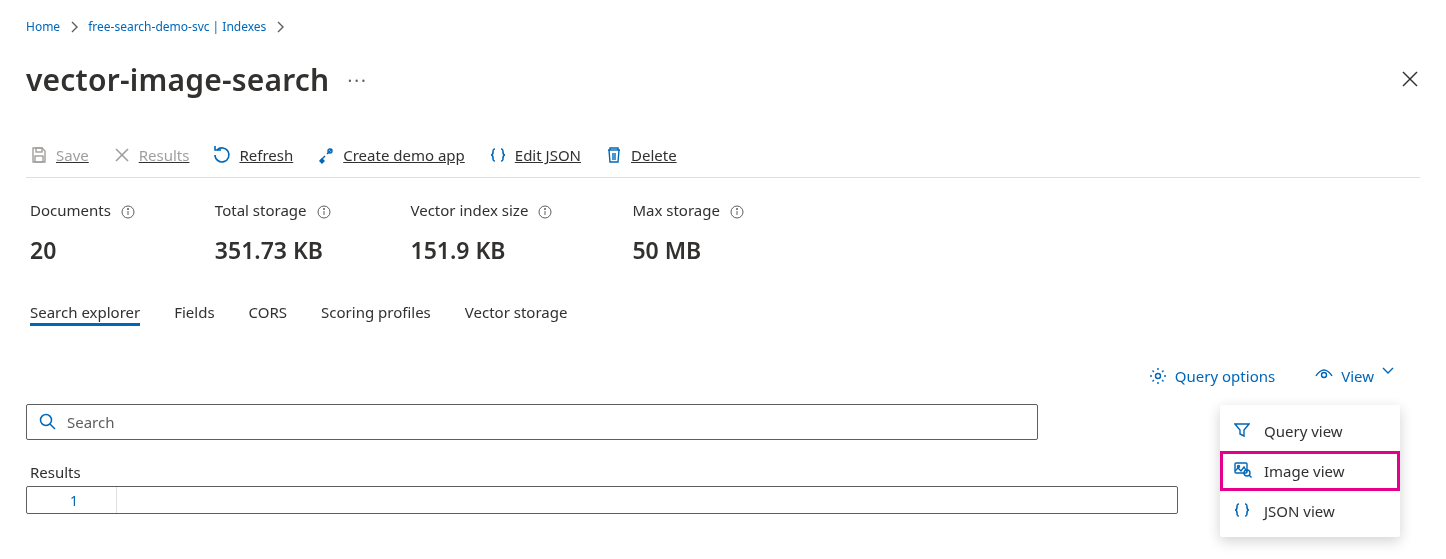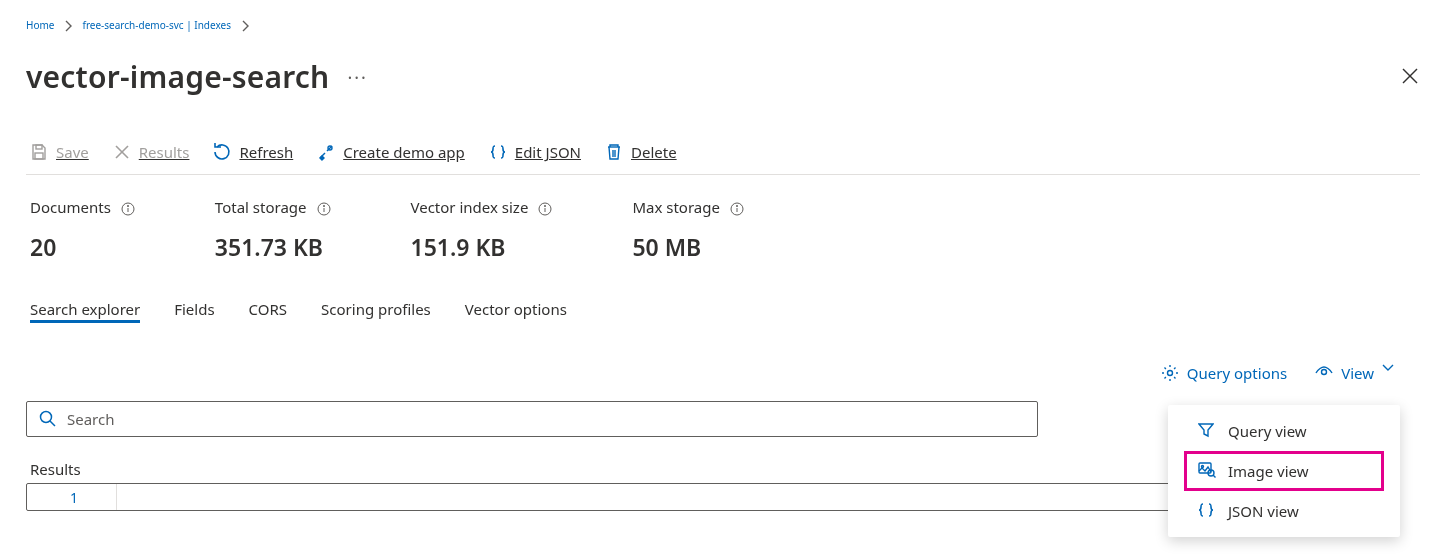--- a/index.html
+++ b/index.html
@@ -11,23 +11,23 @@
     width: 1446px;
     height: 559px;
     padding: 18px 26px 0 26px;
     position: relative;
   }
   a { text-decoration: none; }
 
   
   .breadcrumb {
     display: flex;
-    align-items: flex-end;
+    align-items: center;
     gap: 10px;
-    font-size: 10px;
+    font-size: 12px;
   }
   .breadcrumb .crumb { color: #0067b8; cursor: pointer; }
   .breadcrumb .sep { color: #605e5c; }
   .breadcrumb .sep svg { display:block; }
 
   
   .title-row {
     display: flex;
     align-items: center;
     margin-top: 24px;
@@ -95,21 +95,21 @@
     padding: 0 4px;
     font-size: 15px;
   }
   .tab { padding-bottom: 1px; cursor:pointer; color:#323130; }
   .tab.active { border-bottom: 3px solid #0067b8; font-weight:400; }
 
   
   .options-row {
     display:flex;
     justify-content:flex-end;
-    gap: 28px;
+    gap: 40px;
     margin-top: 40px;
     padding-right: 20px;
     font-size:15px;
     color:#0067b8;
   }
   .opt { display:flex; align-items:center; gap:8px; cursor:pointer; }
   .opt .icn { width:18px; height:18px; }
 
   
   .search-wrap {
@@ -145,25 +145,25 @@
     padding: 4px 38px 0 0;
     color:#0067b8;
     font-size:14px;
   }
 
   
   .menu {
     position:absolute;
     right: 46px;
     top: 405px;
-    width: 232px;
+    width: 180px;
     background:#fff;
     border-radius: 2px;
     box-shadow: 0 4px 14px rgba(0,0,0,0.18);
-    padding: 6px 16px;
+    padding: 6px 0;
     font-size:15px;
   }
   .menu-item {
     display:flex;
     align-items:center;
     gap:12px;
     padding: 10px 14px;
     cursor:pointer;
     color:#323130;
   }
@@ -307,21 +307,21 @@
     </div>
     <div class="value">50 MB</div>
   </div>
 </div>
 
 <div class="tabs">
   <div class="tab active">Search explorer</div>
   <div class="tab">Fields</div>
   <div class="tab">CORS</div>
   <div class="tab">Scoring profiles</div>
-  <div class="tab">Vector options</div>
+  <div class="tab">Vector storage</div>
 </div>
 
 <div class="options-row">
   <div class="opt">
     <span class="icn">
       <svg width="18" height="18" viewBox="0 0 18 18" fill="none" stroke="currentColor" stroke-width="1.4">
           <circle cx="9" cy="9" r="2.5"></circle>
           <path d="M9 1v2M9 15v2M1 9h2M15 9h2M3.5 3.5l1.4 1.4M13.1 13.1l1.4 1.4M14.5 3.5l-1.4 1.4M4.9 13.1l-1.4 1.4"></path>
         </svg>
     </span>

